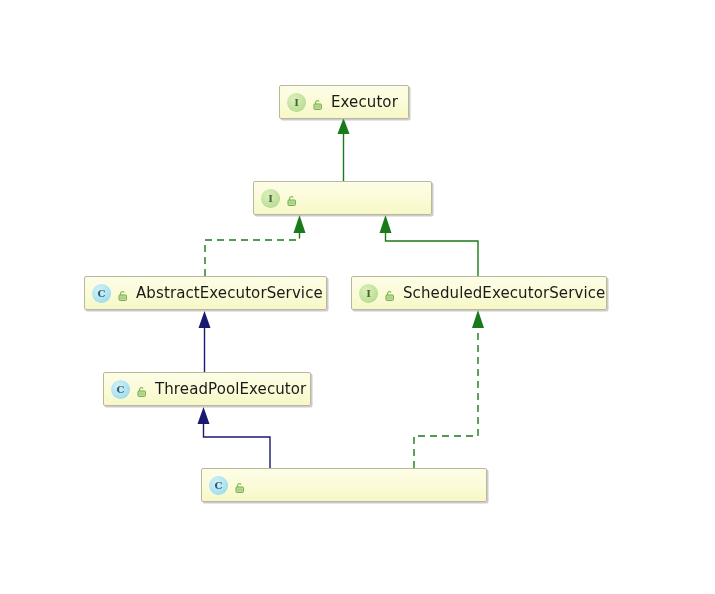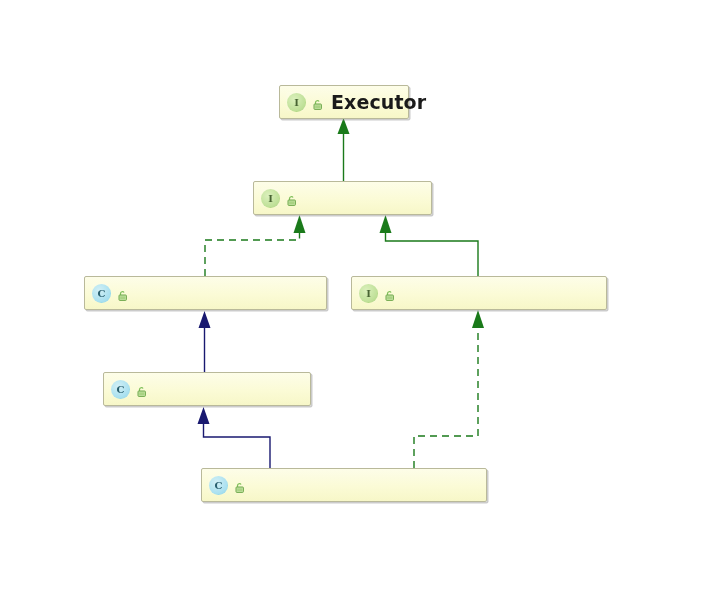--- a/index.html
+++ b/index.html
@@ -39,26 +39,25 @@
     align-items: center;
     padding: 0 10px 0 7px;
     background: linear-gradient(to bottom, #fdfde8 0%, #fbfbd6 55%, #f7f7c8 100%);
     border: 1px solid #b9b99a;
     border-radius: 2px;
     box-shadow: 1.5px 1.5px 0 rgba(140,140,140,0.45);
     white-space: nowrap;
   }
 
   .node-label {
-    font-size: 19px;
+    font-size: 15px;
     color: #1a1a1a;
     letter-spacing: 0.1px;
     line-height: 1;
     margin-left: 7px;
-    font-weight: bold;
   }
 
   
   .type-icon {
     width: 19px;
     height: 19px;
     flex: 0 0 19px;
     position: relative;
     display: flex;
     align-items: center;
@@ -169,42 +168,45 @@
 
   <div class="uml-node" style="left:84px; top:276px; width:243px;">
     <span class="type-icon klass">C</span>
     <span class="vis-icon">
       <svg viewBox="0 0 12 12" width="12" height="12">
         <path d="M3.5 5.2 V3.6 a2 2 0 0 1 3.6 -1.1" fill="none" stroke="#7fbf5a" stroke-width="1.2"></path>
         <rect x="2" y="5" width="7.4" height="5.4" rx="0.8" fill="#c3e2a2" stroke="#6fa84c" stroke-width="1"></rect>
         <rect x="3.2" y="6.4" width="5" height="2.6" fill="#a9d283"></rect>
       </svg>
     </span>
+    <span class="node-label">AbstractExecutorService</span>
   </div>
 
   <div class="uml-node" style="left:351px; top:276px; width:256px;">
     <span class="type-icon interface">I</span>
     <span class="vis-icon">
       <svg viewBox="0 0 12 12" width="12" height="12">
         <path d="M3.5 5.2 V3.6 a2 2 0 0 1 3.6 -1.1" fill="none" stroke="#7fbf5a" stroke-width="1.2"></path>
         <rect x="2" y="5" width="7.4" height="5.4" rx="0.8" fill="#c3e2a2" stroke="#6fa84c" stroke-width="1"></rect>
         <rect x="3.2" y="6.4" width="5" height="2.6" fill="#a9d283"></rect>
       </svg>
     </span>
+    <span class="node-label">ScheduledExecutorService</span>
   </div>
 
   <div class="uml-node" style="left:103px; top:372px; width:208px;">
     <span class="type-icon klass">C</span>
     <span class="vis-icon">
       <svg viewBox="0 0 12 12" width="12" height="12">
         <path d="M3.5 5.2 V3.6 a2 2 0 0 1 3.6 -1.1" fill="none" stroke="#7fbf5a" stroke-width="1.2"></path>
         <rect x="2" y="5" width="7.4" height="5.4" rx="0.8" fill="#c3e2a2" stroke="#6fa84c" stroke-width="1"></rect>
         <rect x="3.2" y="6.4" width="5" height="2.6" fill="#a9d283"></rect>
       </svg>
     </span>
+    <span class="node-label">ThreadPoolExecutor</span>
   </div>
 
   <div class="uml-node" style="left:201px; top:468px; width:286px;">
     <span class="type-icon klass">C</span>
     <span class="vis-icon">
       <svg viewBox="0 0 12 12" width="12" height="12">
         <path d="M3.5 5.2 V3.6 a2 2 0 0 1 3.6 -1.1" fill="none" stroke="#7fbf5a" stroke-width="1.2"></path>
         <rect x="2" y="5" width="7.4" height="5.4" rx="0.8" fill="#c3e2a2" stroke="#6fa84c" stroke-width="1"></rect>
         <rect x="3.2" y="6.4" width="5" height="2.6" fill="#a9d283"></rect>
       </svg>

